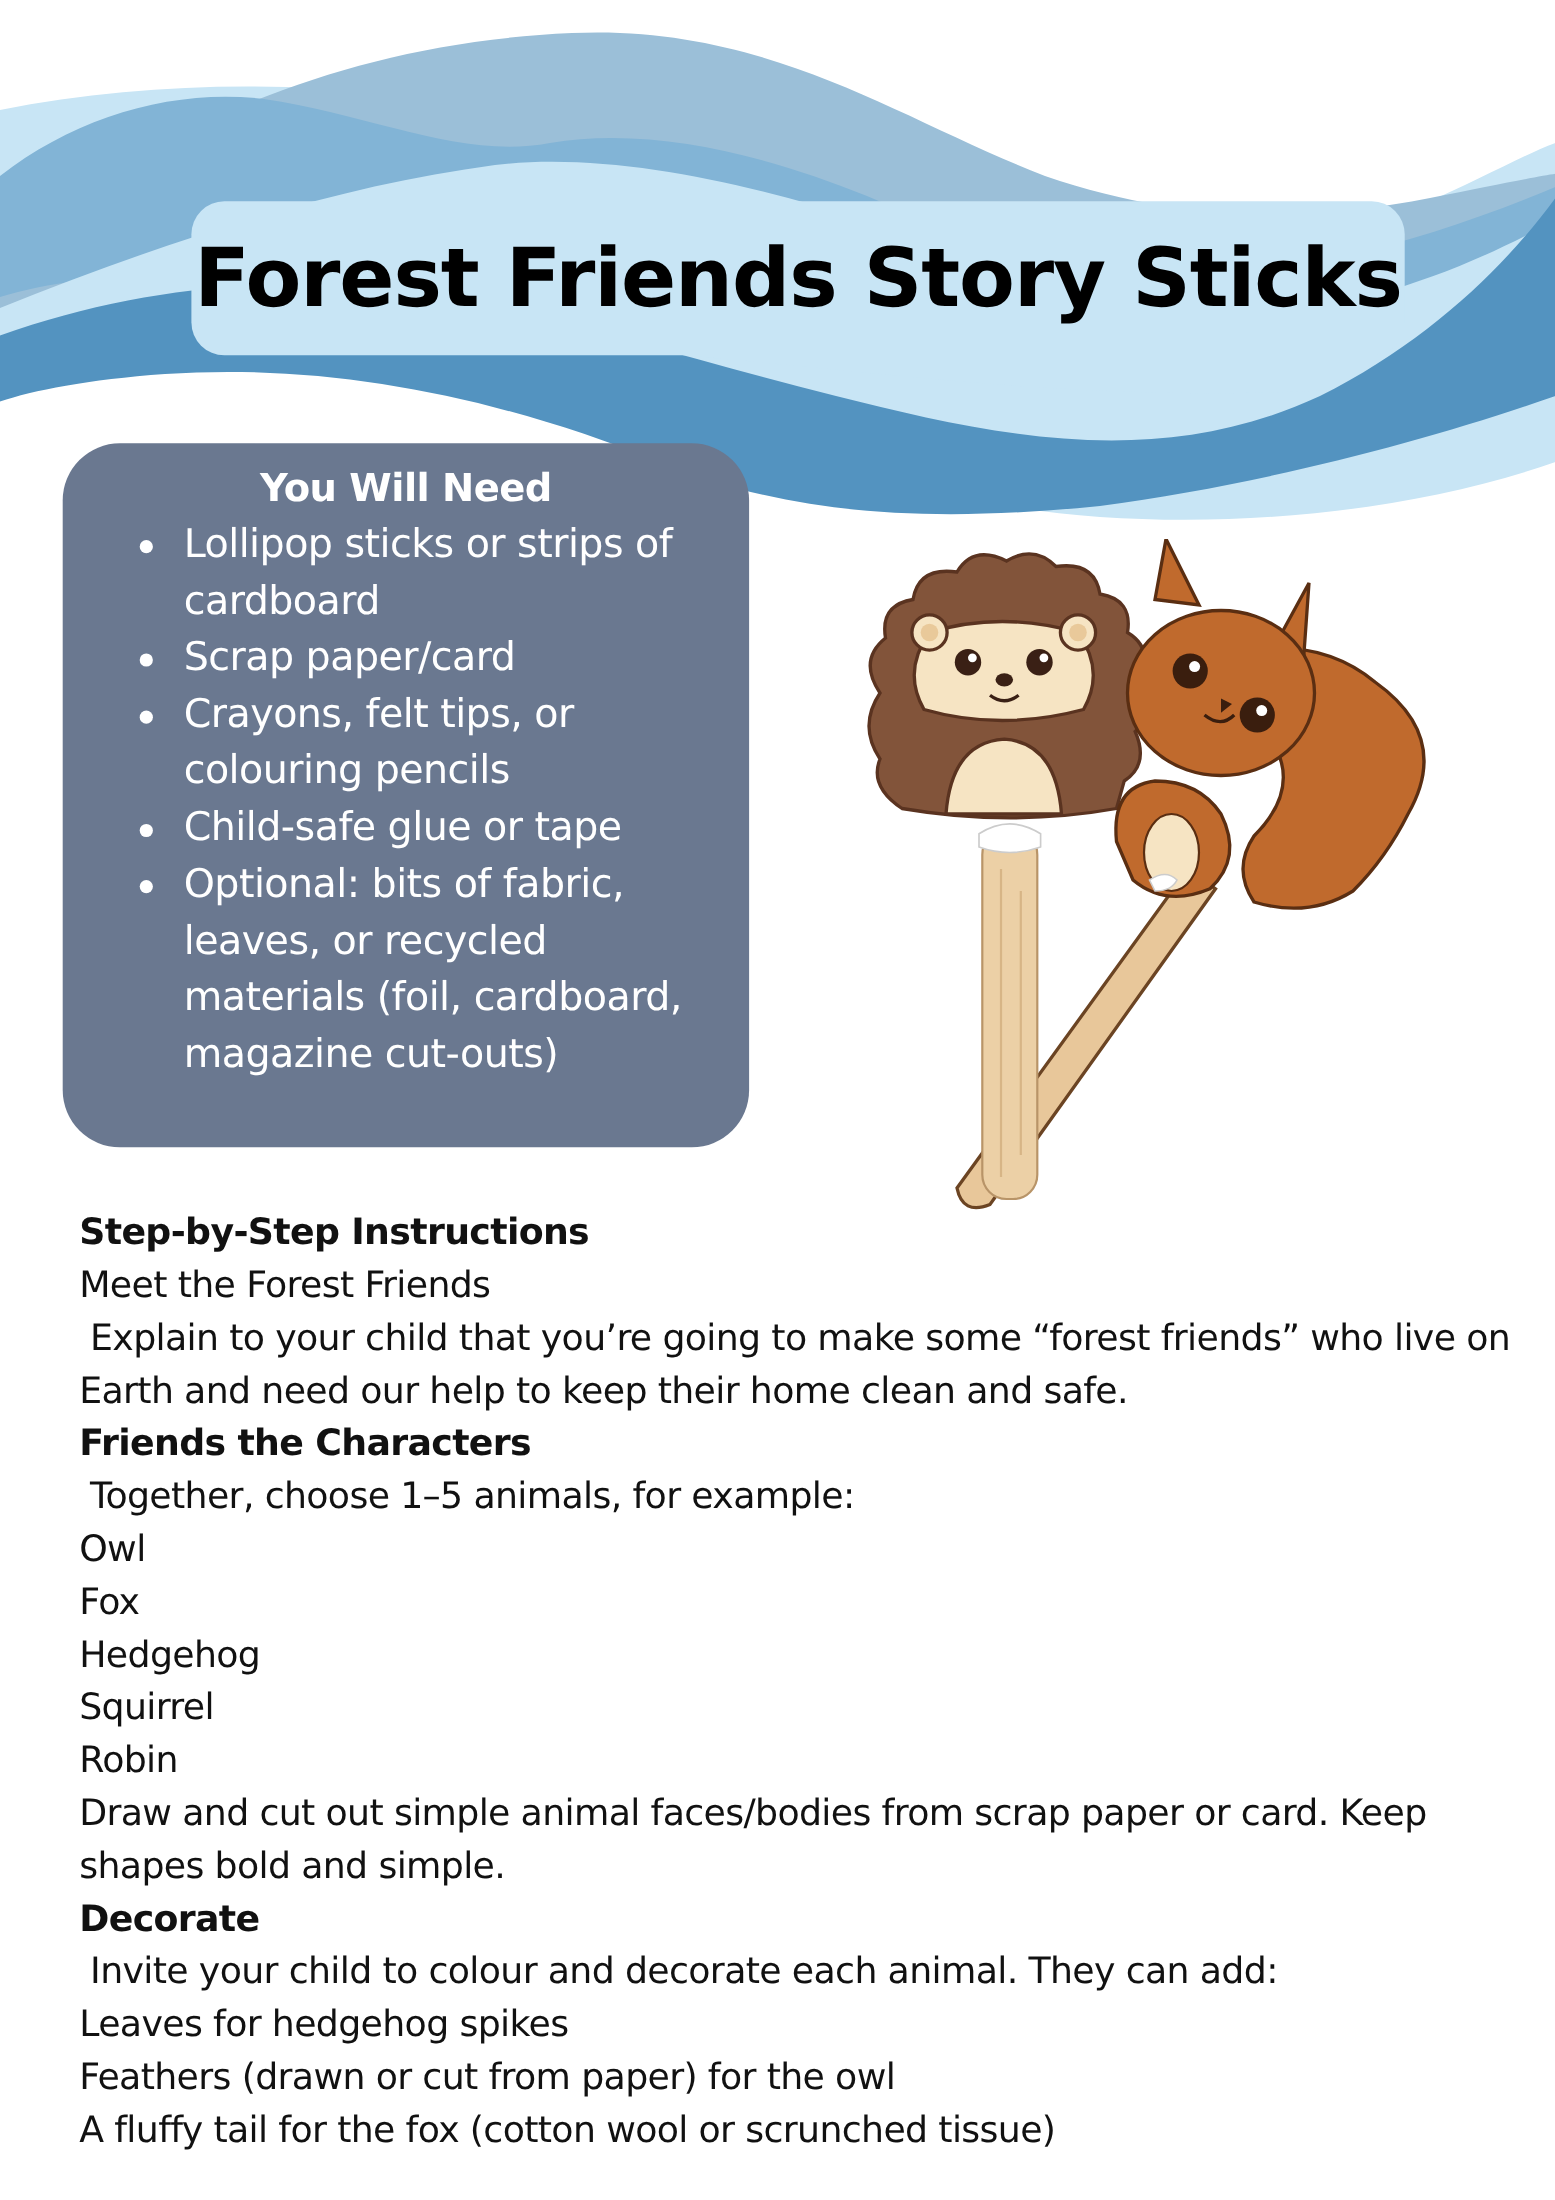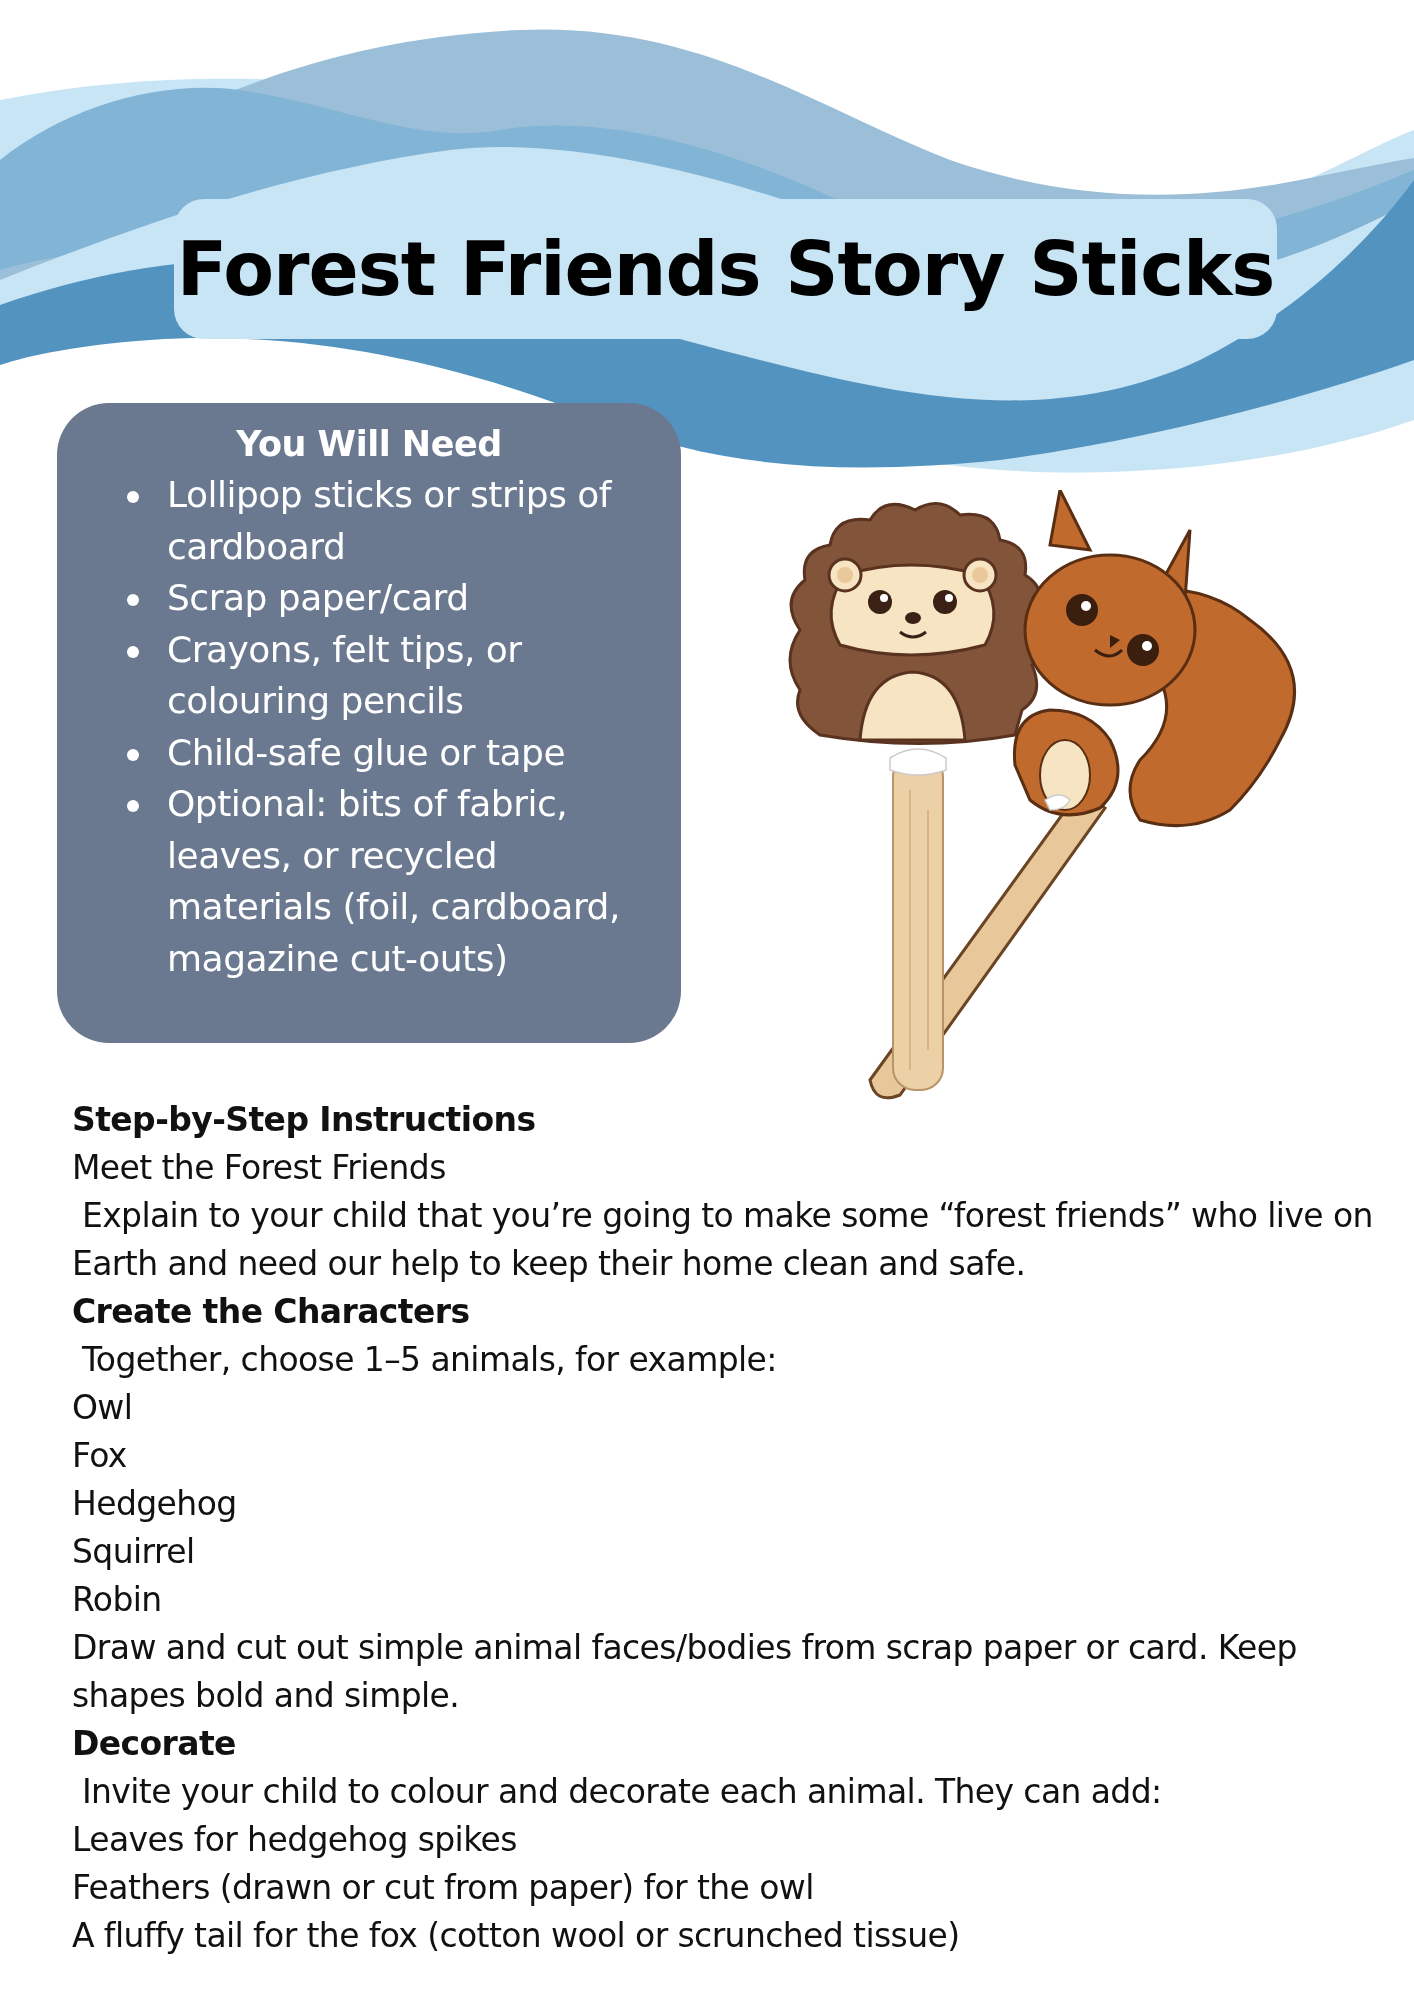--- a/index.html
+++ b/index.html
@@ -2,21 +2,21 @@
 <html><head>
 <meta charset="utf-8">
 <style>
   * { box-sizing: border-box; margin: 0; padding: 0; }
   html, body { width: 1414px; height: 2000px; background: #ffffff; overflow: hidden; }
   body { position: relative; font-family: "Liberation Sans", "DejaVu Sans", sans-serif; color: #111; }
 
   .waves { position: absolute; left: 0; top: 0; width: 1414px; height: 480px; }
 
   .title-box {
-    position: absolute; left: 174px; top: 199px; width: 1103px; height: 140px;
+    position: absolute; left: 174px; top: 183px; width: 1103px; height: 140px;
     background: #c8e5f5; border-radius: 30px;
     display: flex; align-items: center; justify-content: center; text-align: center;
   }
   .title-box h1 {
     font-family: "DejaVu Sans", sans-serif; font-weight: bold;
     font-size: 74px; letter-spacing: -1px; color: #000;
   }
 
   .needs-box {
     position: absolute; left: 57px; top: 403px; width: 624px; height: 640px;
@@ -119,21 +119,21 @@
     <path d="M285,310 Q300,300 310,310 Q305,320 290,320 Z" fill="#ffffff" stroke="#cccccc" stroke-width="1.5"></path>
   </g>
 </svg>
 
 <div class="instructions">
   <p class="h">Step-by-Step Instructions</p>
 
   <p>Meet the Forest Friends</p>
   <p> Explain to your child that you’re going to make some “forest friends” who live on Earth and need our help to keep their home clean and safe.</p>
 
-  <p class="h">Create the Characters</p>
+  <p class="h">Friends the Characters</p>
   <p> Together, choose 1–5 animals, for example:</p>
   <p>Owl</p>
   <p>Fox</p>
   <p>Hedgehog</p>
   <p>Squirrel</p>
   <p>Robin</p>
   <p>Draw and cut out simple animal faces/bodies from scrap paper or card. Keep shapes bold and simple.</p>
 
   <p class="h">Decorate</p>
   <p> Invite your child to colour and decorate each animal. They can add:</p>

